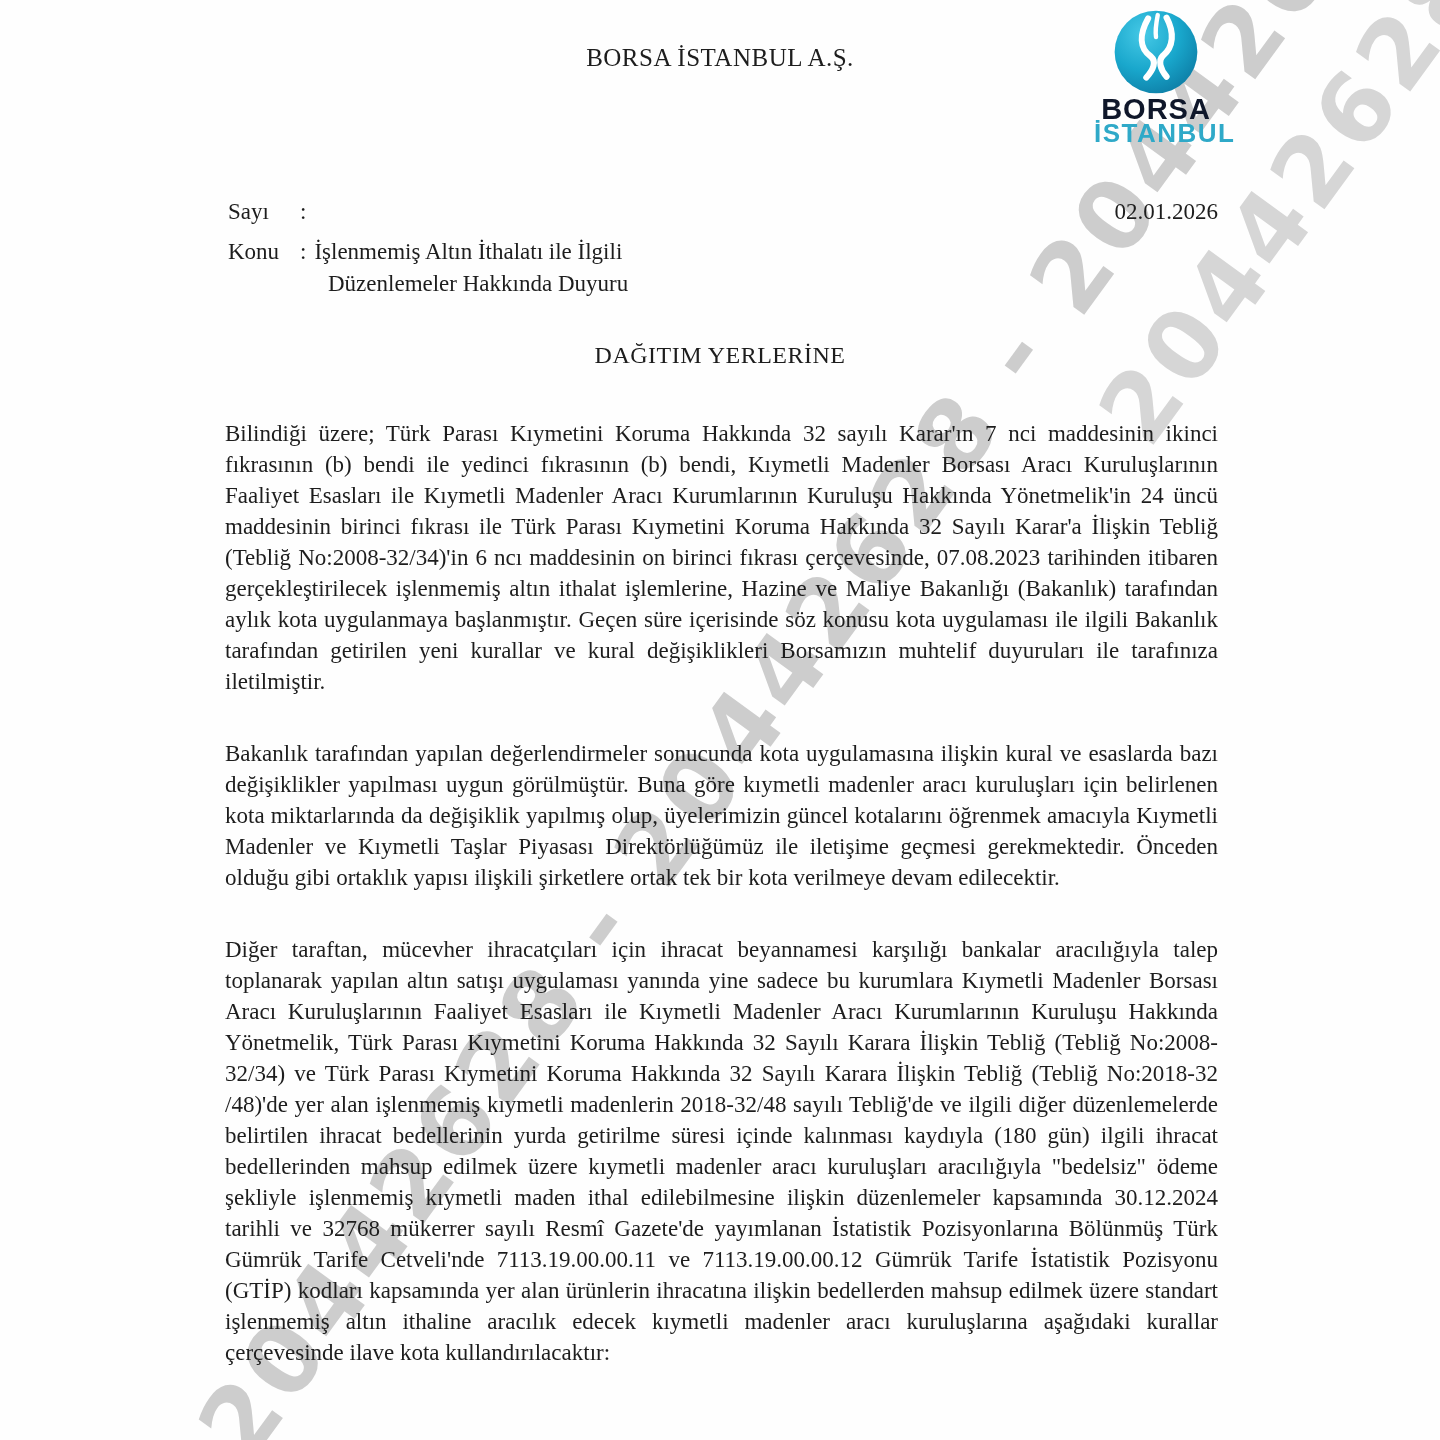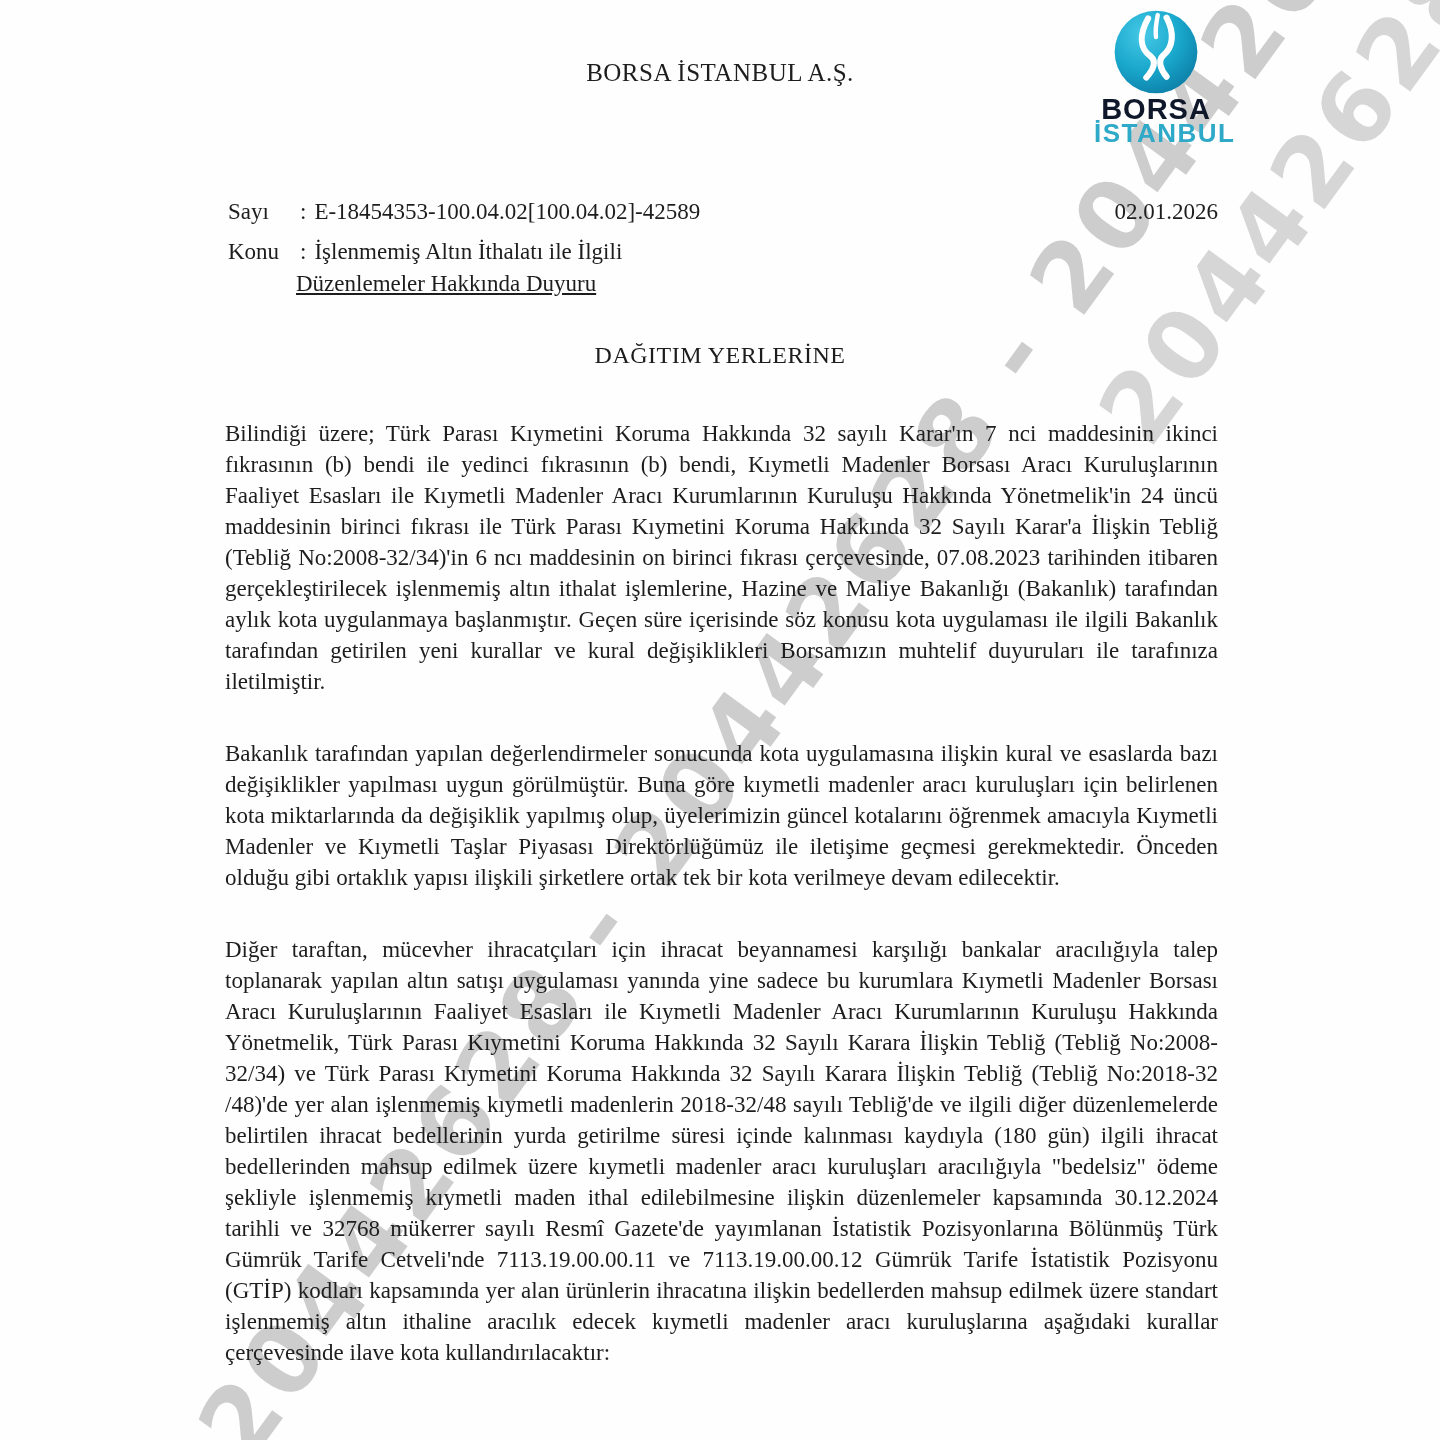--- a/index.html
+++ b/index.html
@@ -49,21 +49,20 @@
 
   
   .content { position: absolute; inset: 0; z-index: 1; }
 
   .letterhead {
     position: absolute;
     top: 42px;
     left: 0;
     width: 100%;
     text-align: center;
-    margin-top: 15px;
   }
   .org-name { font-size: 25px; line-height: 32px; letter-spacing: 0.5px; }
   .dept-name { font-size: 24px; line-height: 32px; }
 
   .logo {
     position: absolute;
     top: 8px;
     left: 1094px;
     width: 124px;
     text-align: center;
@@ -91,21 +90,21 @@
     top: 196px;
     left: 228px;
     right: 222px;
     font-size: 23px;
   }
   .meta-row { display: flex; line-height: 32px; }
   .meta-label { width: 72px; flex: 0 0 72px; }
   .meta-colon { flex: 0 0 auto; padding-right: 8px; }
   .meta-date { margin-left: auto; }
   .meta-row-konu { margin-top: 8px; }
-  .konu-line2 { margin-left: 68px; line-height: 32px; text-decoration: underline; }
+  .konu-line2 { margin-left: 100px; line-height: 32px; }
 
   .salutation {
     position: absolute;
     top: 342px;
     left: 0;
     width: 100%;
     text-align: center;
     font-size: 24px;
     letter-spacing: 0.5px;
   }
@@ -154,21 +153,20 @@
         <path d="M52 8 C50 18 49 26 50 33" stroke="#ffffff" stroke-width="5" fill="none" stroke-linecap="round"></path>
       </svg>
       <div class="logo-line1">BORSA</div>
       <div class="logo-line2">İSTANBUL</div>
     </div>
 
     <div class="meta">
       <div class="meta-row">
         <span class="meta-label">Sayı</span>
         <span class="meta-colon">:</span>
-        <span class="meta-value">E-18454353-100.04.02[100.04.02]-42589</span>
         <span class="meta-date">02.01.2026</span>
       </div>
       <div class="meta-row meta-row-konu">
         <span class="meta-label">Konu</span>
         <span class="meta-colon">:</span>
         <span class="meta-value">İşlenmemiş Altın İthalatı ile İlgili</span>
       </div>
       <div class="konu-line2">Düzenlemeler Hakkında Duyuru</div>
     </div>
 

